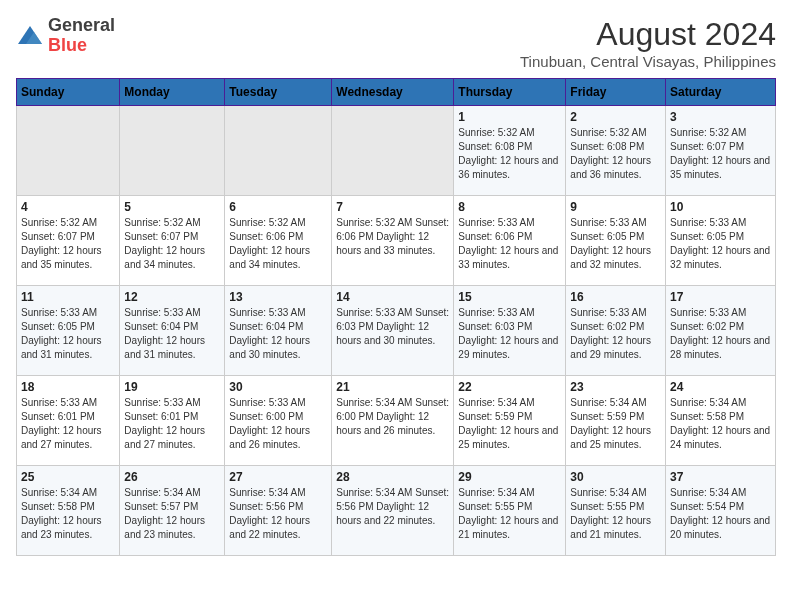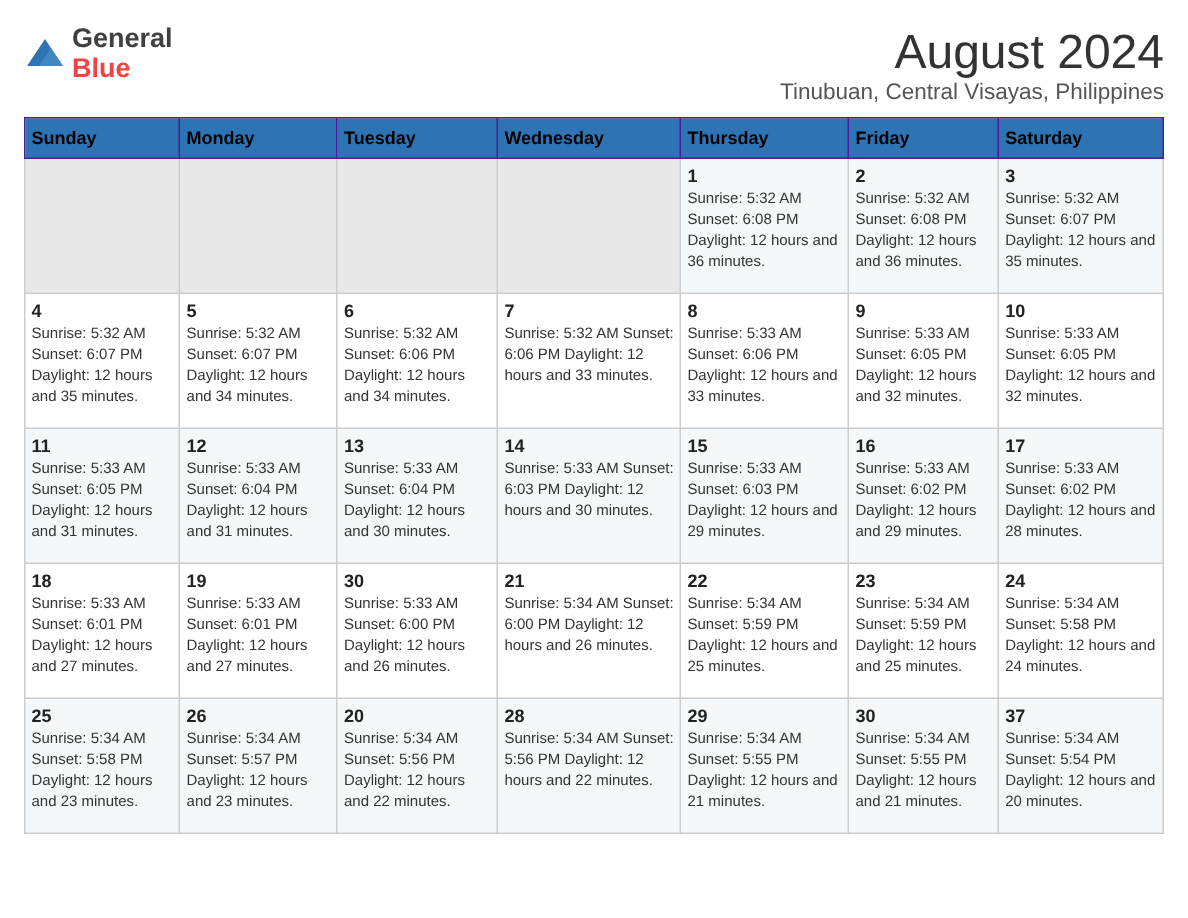--- a/index.html
+++ b/index.html
@@ -309,21 +309,21 @@
 and 23 minutes.</div>
         </td>
         <td>
           <div class="day-num">26</div>
           <div class="day-detail">Sunrise: 5:34 AM
 Sunset: 5:57 PM
 Daylight: 12 hours
 and 23 minutes.</div>
         </td>
         <td>
-          <div class="day-num">20</div>
+          <div class="day-num">27</div>
           <div class="day-detail">Sunrise: 5:34 AM
 Sunset: 5:56 PM
 Daylight: 12 hours
 and 22 minutes.</div>
         </td>
         <td>
           <div class="day-num">28</div>
           <div class="day-detail">Sunrise: 5:34 AM
 Sunset: 5:56 PM
 Daylight: 12 hours

